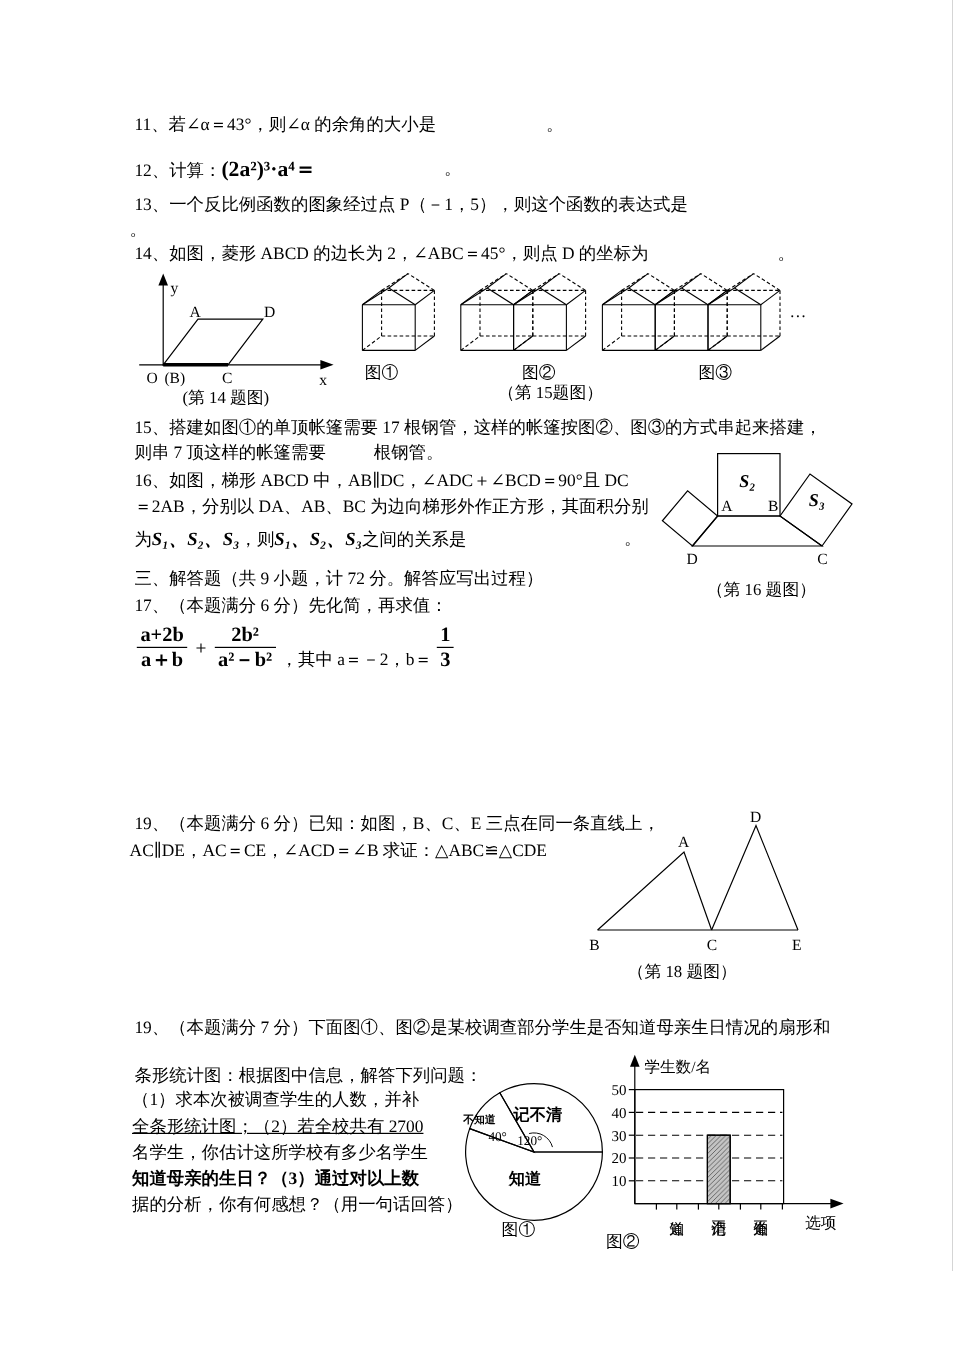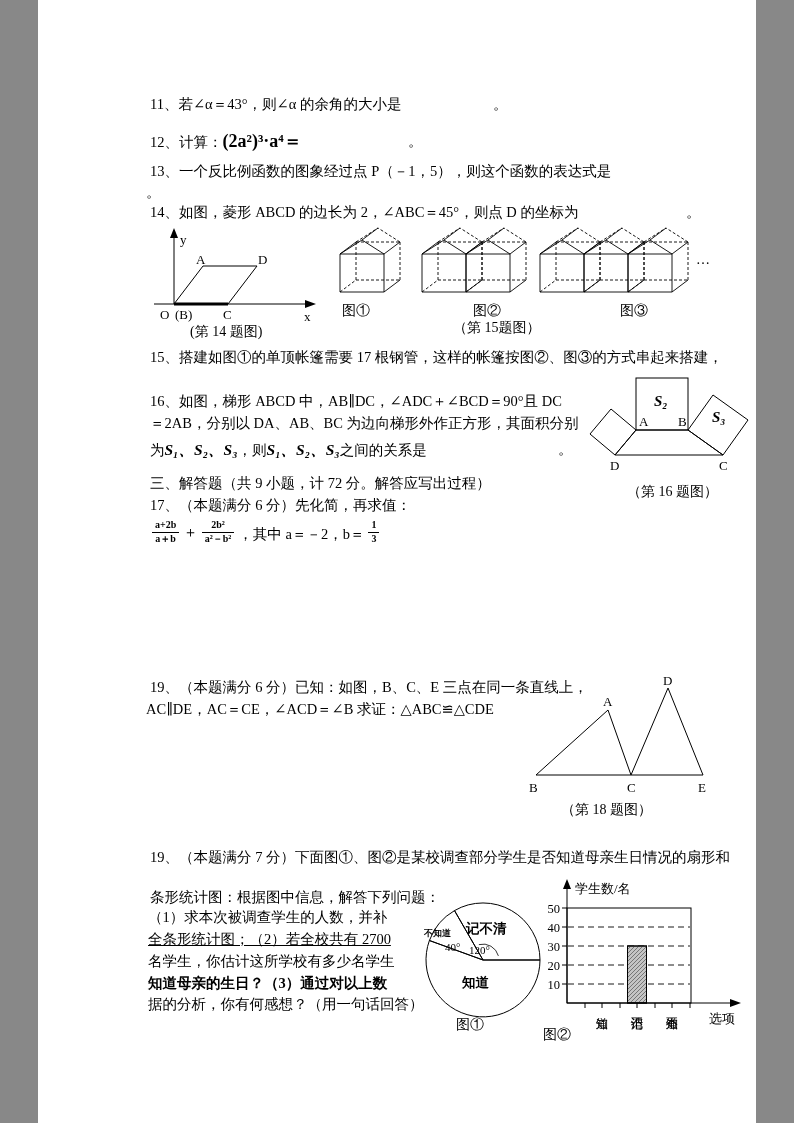--- a/index.html
+++ b/index.html
@@ -1,26 +1,26 @@
 <!DOCTYPE html>
 <html><head>
 <meta charset="utf-8">
 <style>
   html,body{margin:0;padding:0;background:#888;}
   .page{
-    position:relative;width:718px;height:1123px;background:#ffffff;
+    position:relative;width:794px;height:1123px;background:#ffffff;
     margin:0 auto;overflow:hidden;
     font-family:"Liberation Serif","DejaVu Serif",serif;
     color:#000;
   }
   .tline{position:absolute;font-size:14.5px;line-height:19px;white-space:nowrap;}
   .period-abs{position:absolute;top:0;}
   .bold{font-weight:bold;}
   .spacer{display:inline-block;}
-  .frac{display:inline-block;text-align:center;vertical-align:middle;font-weight:bold;font-size:10px;line-height:1.05;}
+  .frac{display:inline-block;text-align:center;vertical-align:middle;font-weight:bold;font-size:17px;line-height:1.05;}
   .frac .num{display:block;border-bottom:1.6px solid #000;padding:0 3px 1px 3px;}
   .frac .den{display:block;padding:1px 3px 0 3px;}
   .fxrow{position:absolute;display:flex;align-items:center;gap:4px;font-size:14.5px;}
   svg{position:absolute;overflow:visible;}
   svg text{font-family:"Liberation Serif","DejaVu Serif",serif;fill:#000;}
   .figtext{font-size:13px;}
   .cap{font-size:14px;}
 </style>
 </head>
 <body>
@@ -174,20 +174,23 @@
     <text class="cap" x="362" y="42">…</text>
     <text class="cap" x="8" y="93">图①</text>
     <text class="cap" x="139" y="93">图②</text>
     <text class="cap" x="286" y="93">图③</text>
     <text class="cap" x="119" y="110">（第 15题图）</text>
   </svg>
 
   <div class="tline" style="left:112px;top:348px;">
     <span>15、搭建如图①的单顶帐篷需要 17 根钢管，这样的帐篷按图②、图③的方式串起来搭建，</span>
   </div>
+  <div class="tline" style="left:112px;top:369px;">
+    <span>则串 7 顶这样的帐篷需要</span><span class="spacer" style="width:40px;"></span><span>根钢管。</span>
+  </div>
 
   <div class="tline" style="left:112px;top:392px;">
     <span>16、如图，梯形 ABCD 中，AB∥DC，∠ADC＋∠BCD＝90°且 DC</span>
   </div>
   <div class="tline" style="left:112px;top:414px;">
     <span>＝2AB，分别以 DA、AB、BC 为边向梯形外作正方形，其面积分别</span>
   </div>
   <div class="tline" style="left:112px;top:440px;">
     <span>为</span><span class="bold" style="font-style:italic;font-size:15.5px;">S₁、S₂、S₃</span><span>，则</span><span class="bold" style="font-style:italic;font-size:15.5px;">S₁、S₂、S₃</span><span>之间的关系是</span>
     <span class="period-abs" style="left:408px;">。</span>

